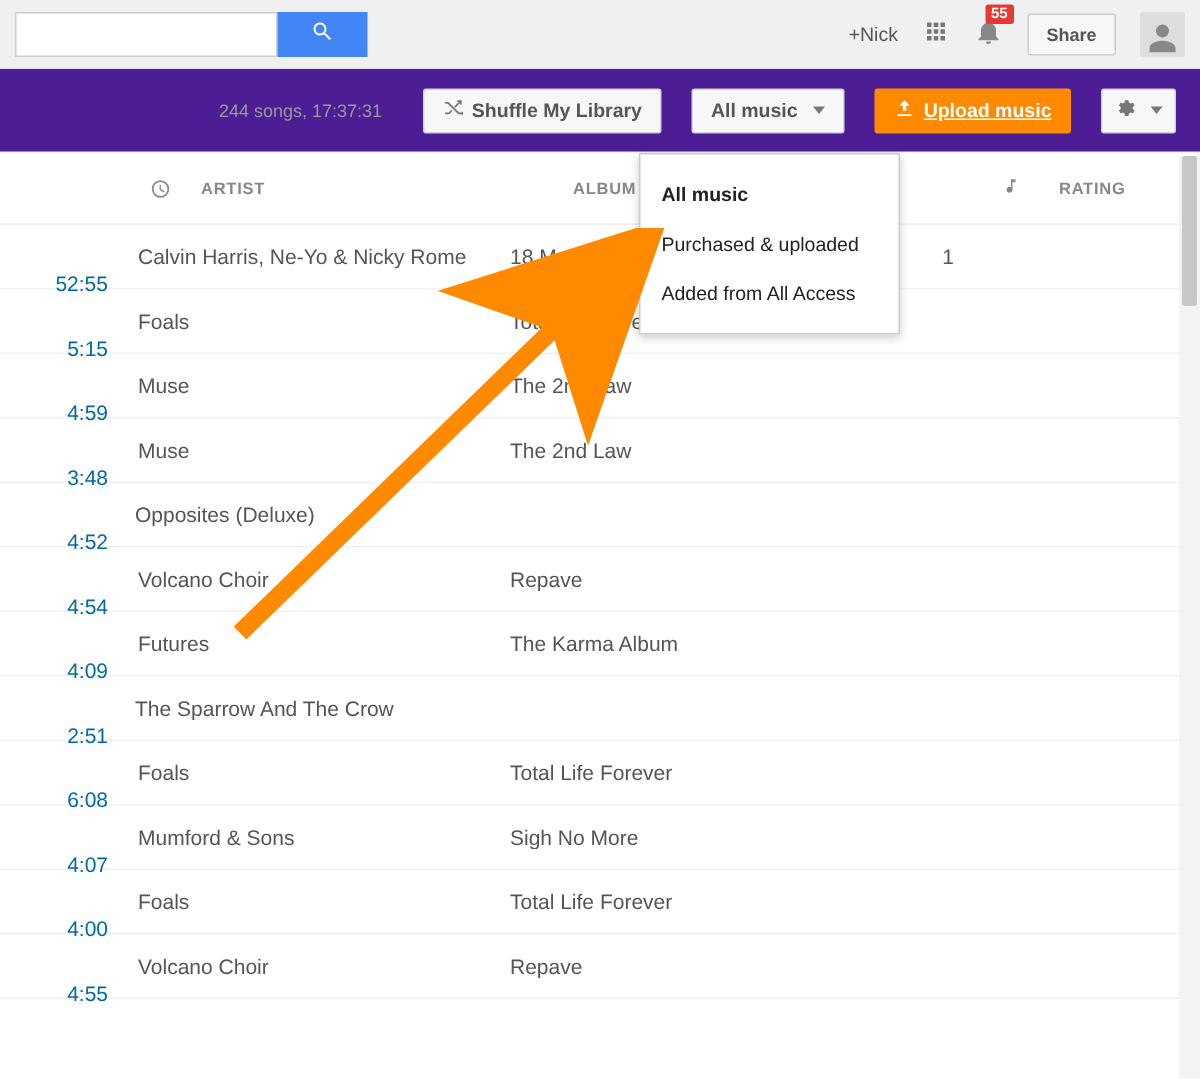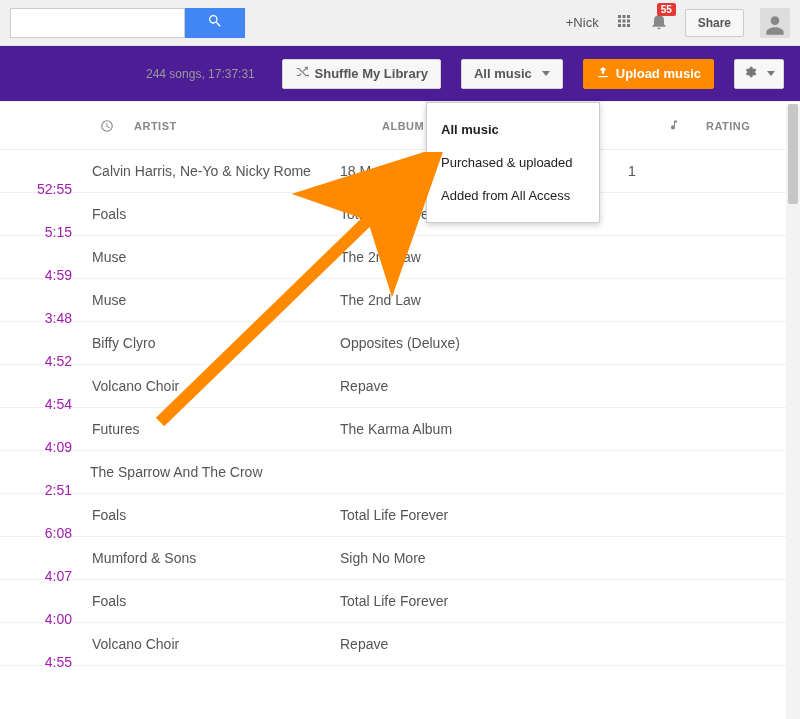--- a/index.html
+++ b/index.html
@@ -112,20 +112,21 @@
     display: flex;
     align-items: center;
     gap: 6px;
     cursor: pointer;
   }
   .btn svg { width: 14px; height: 14px; fill: #777; }
   .btn-orange {
     background: #ff8a00;
     border-color: #ff8a00;
     color: #fff;
+    text-decoration: underline;
   }
   .btn-orange svg { fill: #fff; }
   .btn-caret::after {
     content: "";
     display: inline-block;
     border-left: 4px solid transparent;
     border-right: 4px solid transparent;
     border-top: 5px solid #777;
     margin-left: 4px;
   }
@@ -180,21 +181,21 @@
   .thead .col-note svg { width: 12px; height: 12px; fill: #888; }
 
   .trow {
     display: flex;
     height: 43px;
     align-items: center;
     border-bottom: 1px solid #f1f1f1;
     font-size: 14px;
     color: #555;
   }
-  .trow .col-dur { color: #a21caf; margin-top: 36px; }
+  .trow .col-dur { color: #0369a1; margin-top: 36px; }
   .trow .col-art, .trow .col-alb {
     white-space: nowrap; overflow: hidden; text-overflow: ellipsis;
   }
 
   
   .arrow {
     position: absolute;
     top: 152px; left: 130px;
     width: 320px; height: 290px;
     z-index: 30;
@@ -346,21 +347,20 @@
       </div>
       <div class="trow">
         <div class="col-dur">3:48</div>
         <div class="col-art">Muse</div>
         <div class="col-alb">The 2nd Law</div>
         <div class="col-note"></div>
         <div class="col-rate"></div>
       </div>
       <div class="trow">
         <div class="col-dur">4:52</div>
-        <div class="col-art">Biffy Clyro</div>
         <div class="col-alb">Opposites (Deluxe)</div>
         <div class="col-note"></div>
         <div class="col-rate"></div>
       </div>
       <div class="trow">
         <div class="col-dur">4:54</div>
         <div class="col-art">Volcano Choir</div>
         <div class="col-alb">Repave</div>
         <div class="col-note"></div>
         <div class="col-rate"></div>

